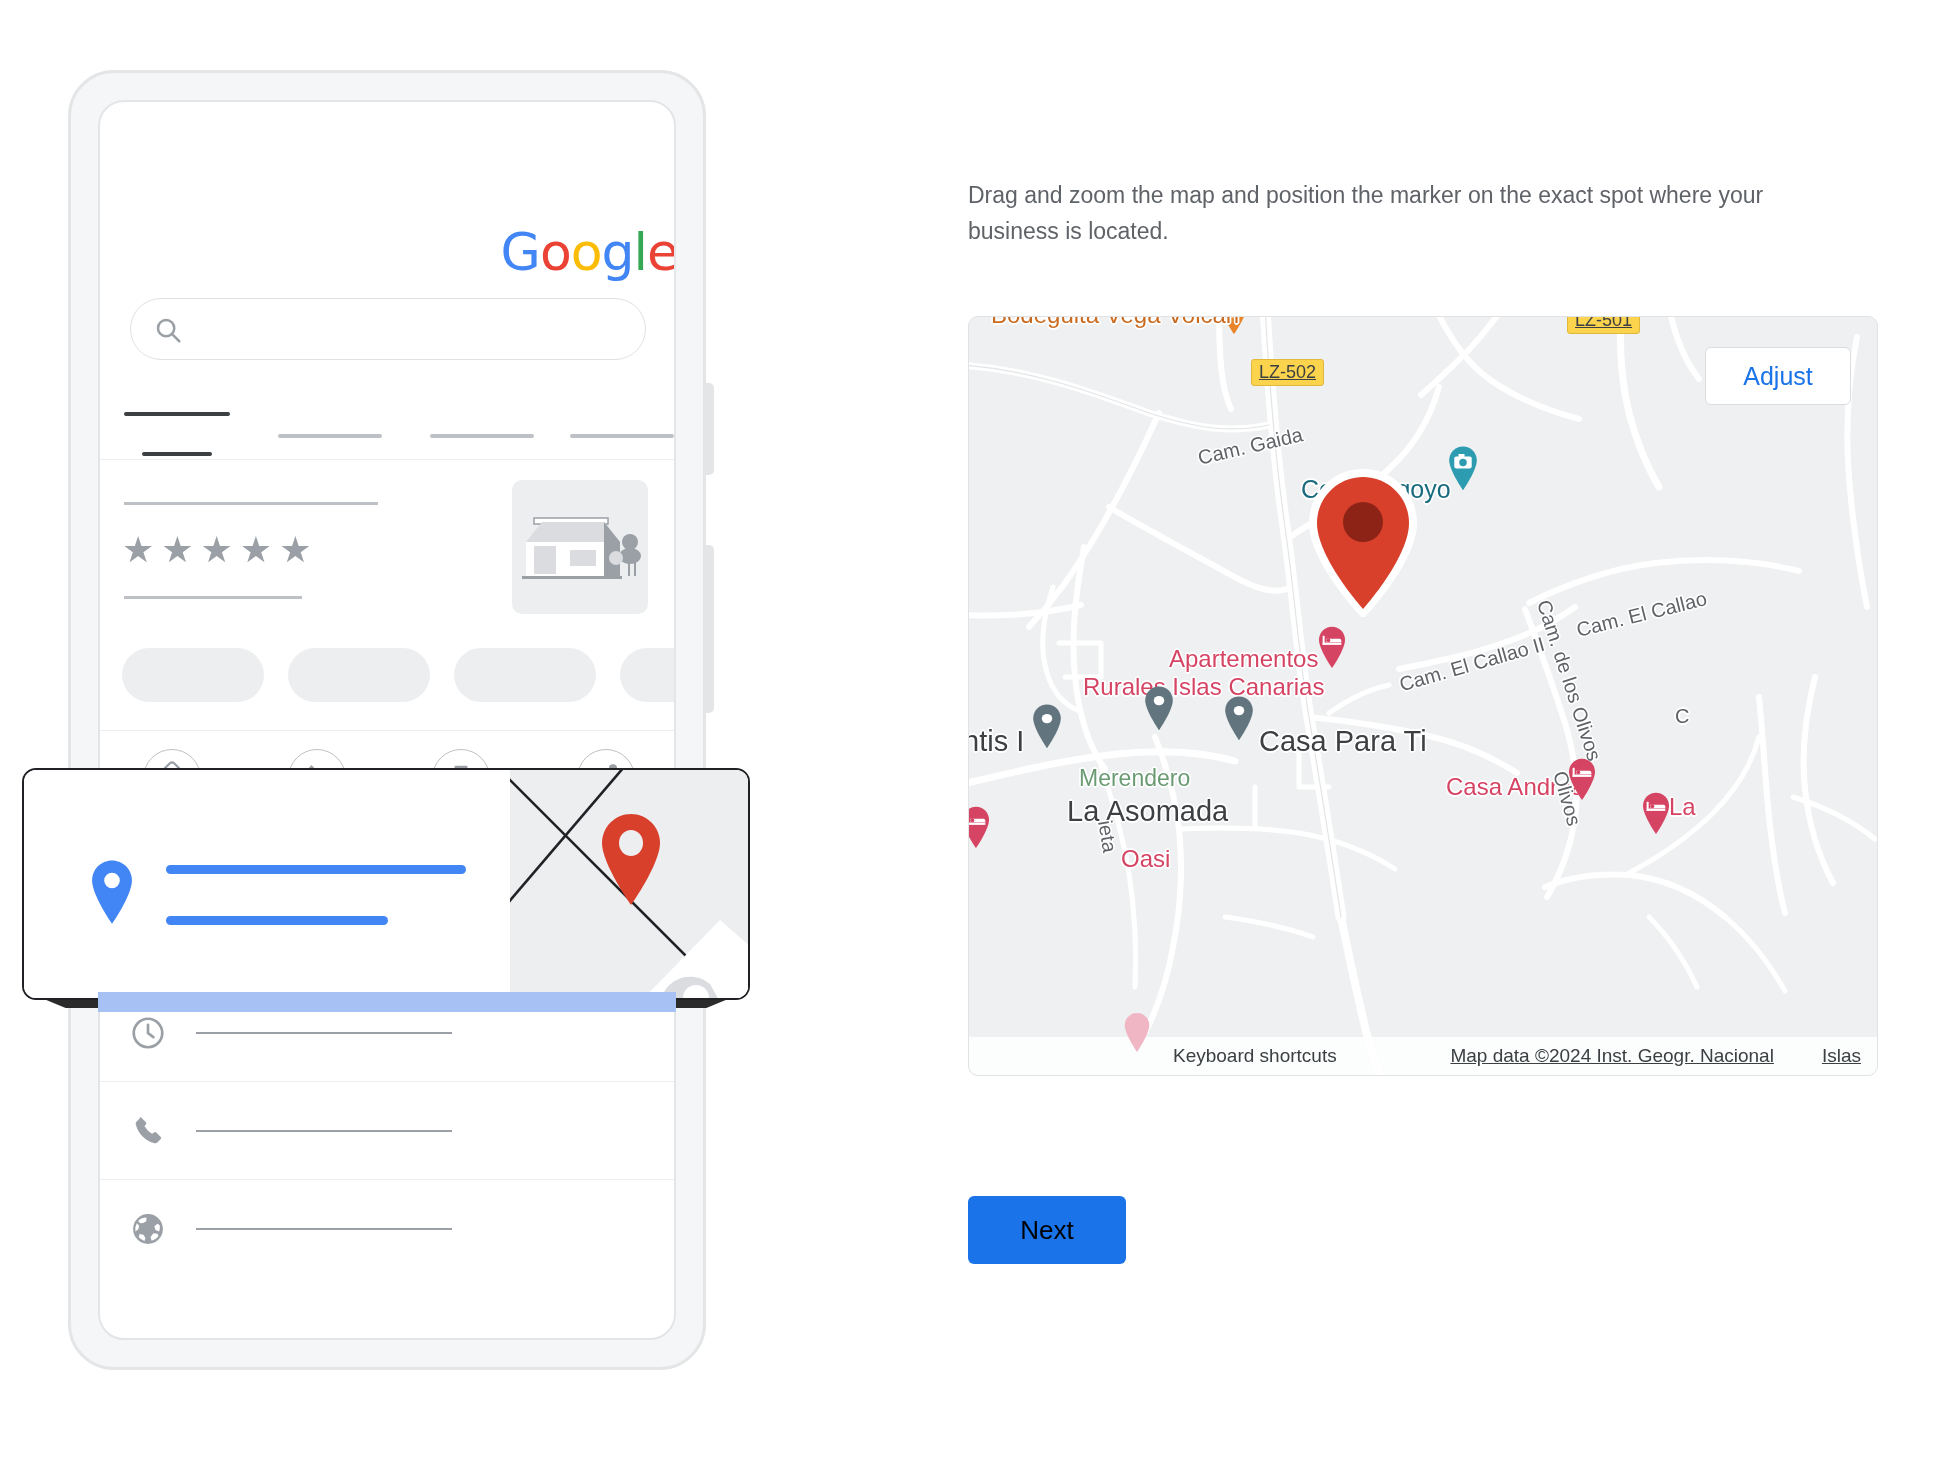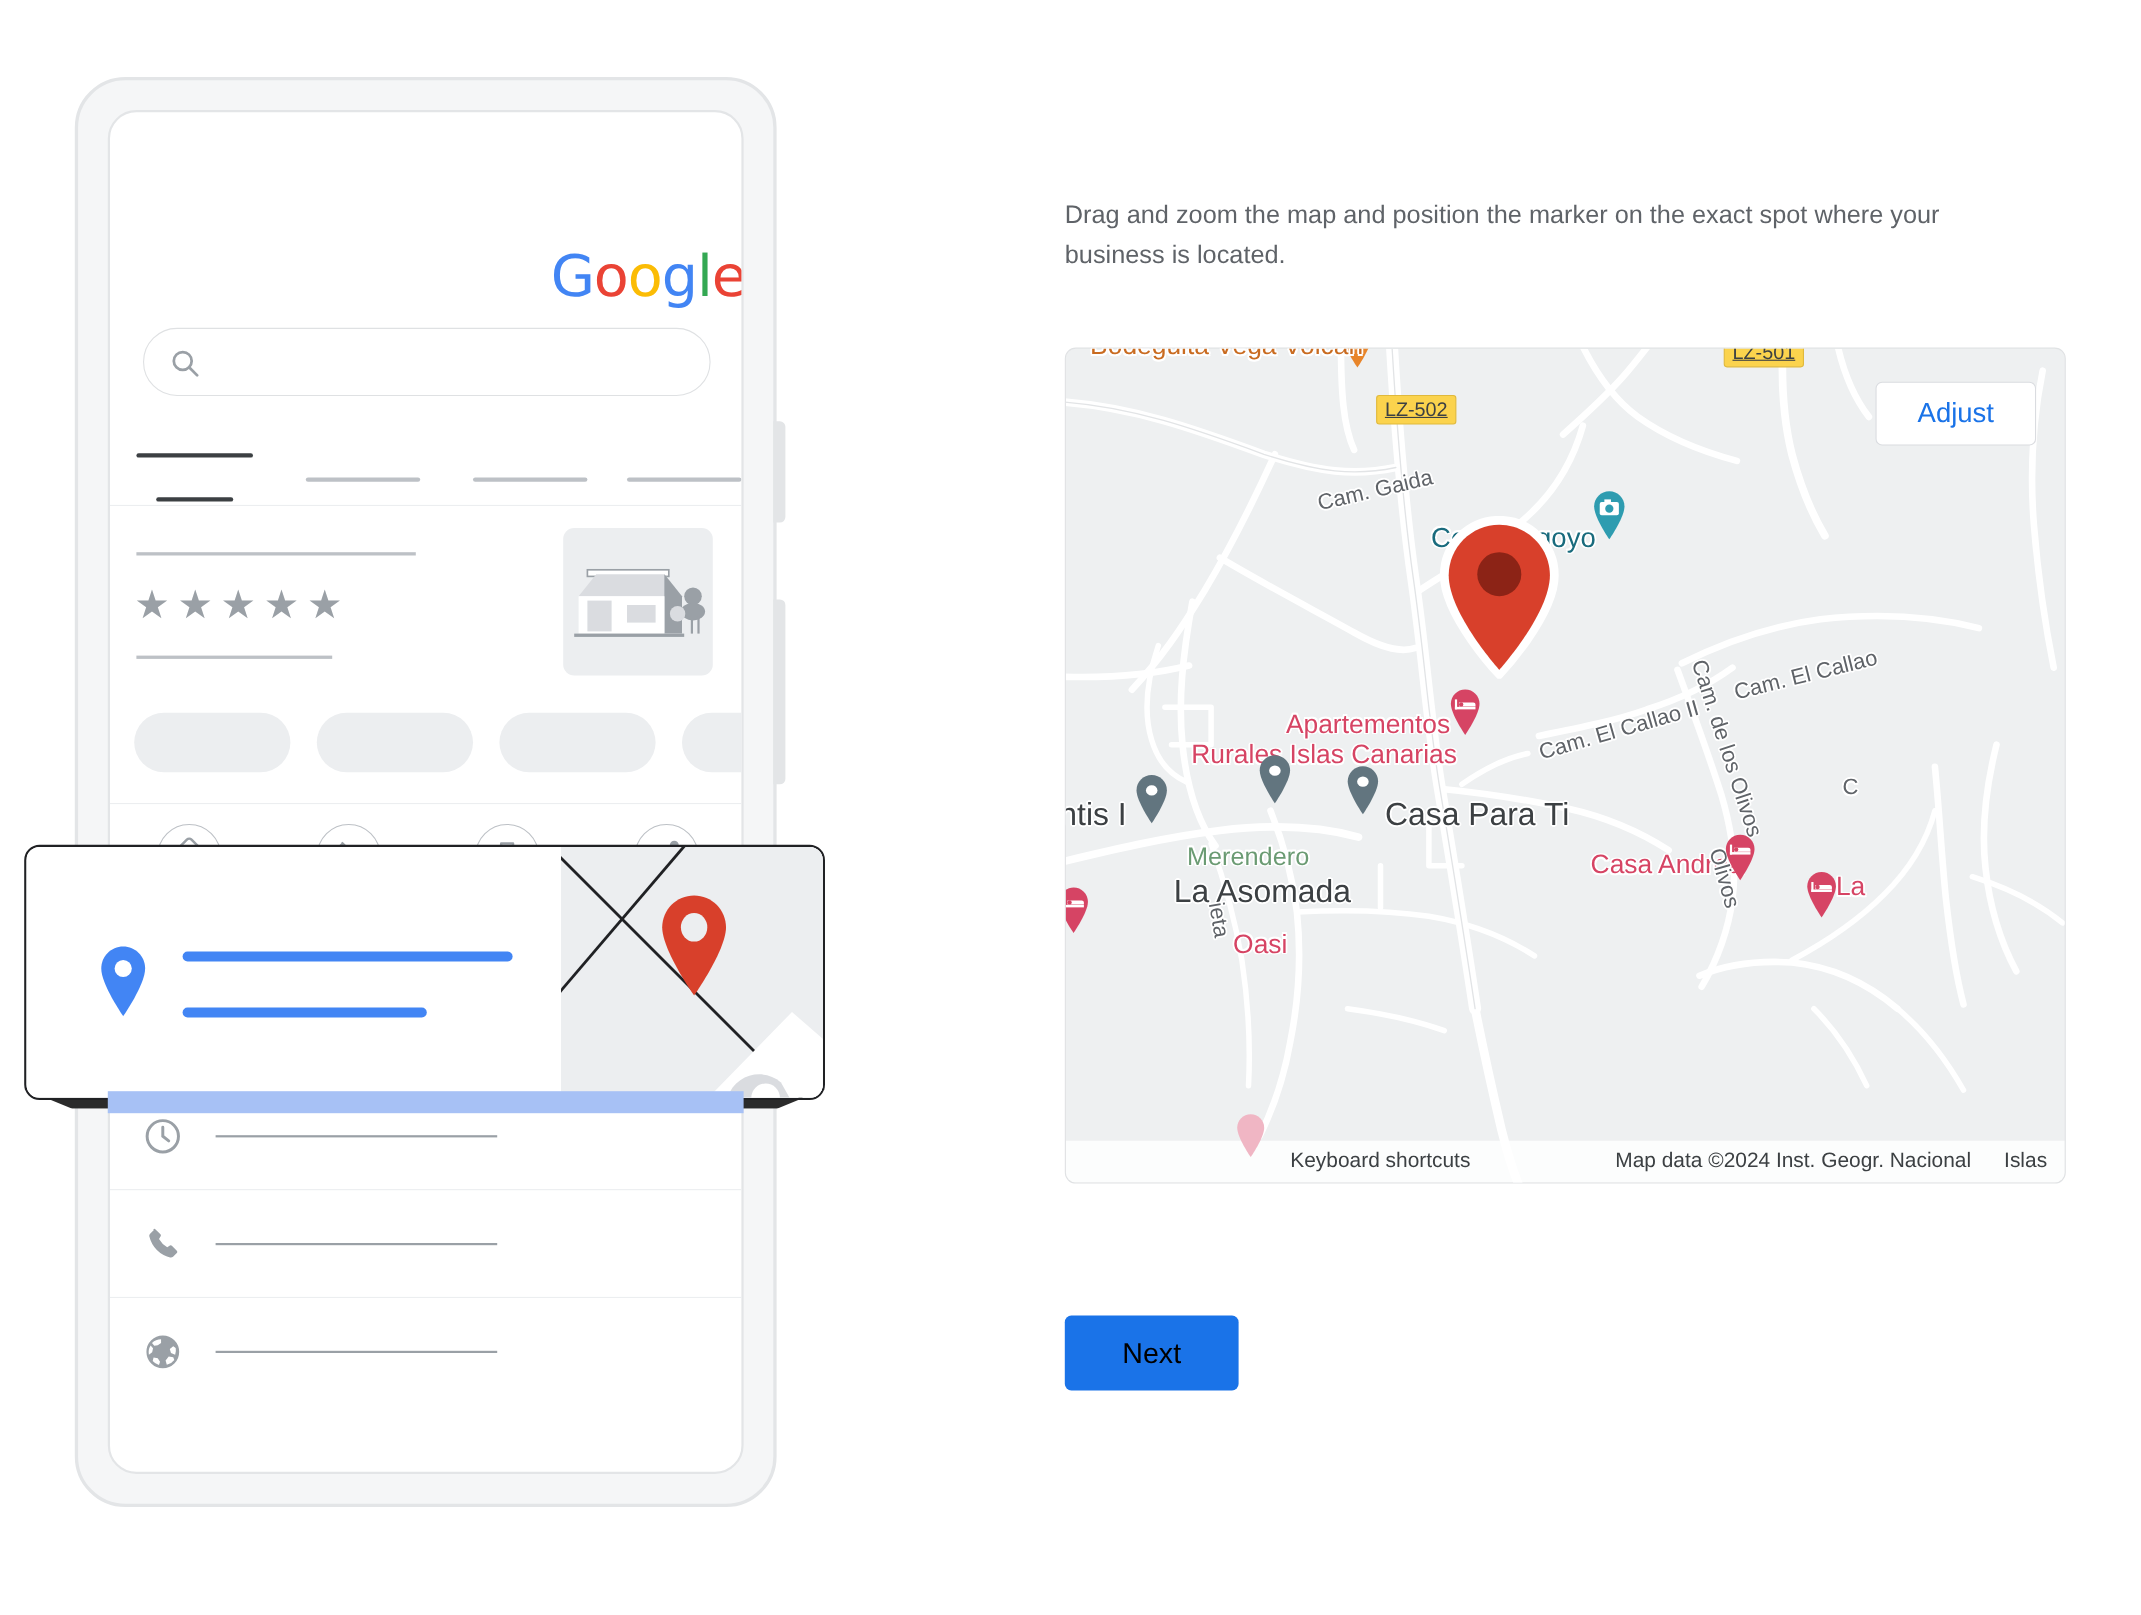--- a/index.html
+++ b/index.html
@@ -176,22 +176,22 @@
     width: 146px; height: 58px;
     background: #fff; border: 1.5px solid #dadce0; border-radius: 6px;
     color: #1a73e8; font-size: 25px;
     display: flex; align-items: center; justify-content: center;
     cursor: pointer;
   }
   .attrib {
     position: absolute; left: 0; bottom: 0; width: 100%;
     height: 38px; background: rgba(255,255,255,.82);
     display: flex; align-items: center; justify-content: flex-end;
-    gap: 30px; padding-right: 16px;
-    font-size: 19px; color: #3c4043;
+    gap: 48px; padding-right: 16px;
+    font-size: 19px; color: #3c4043; text-decoration: underline;
   }
   .attrib .kb { position: absolute; left: 204px; }
   .pin-big {
     position: absolute; left: 336px; top: 152px; z-index: 5;
   }
   .mk { position: absolute; }
 
   .next-btn {
     position: absolute; left: 8px; top: 1196px;
     width: 158px; height: 68px;

